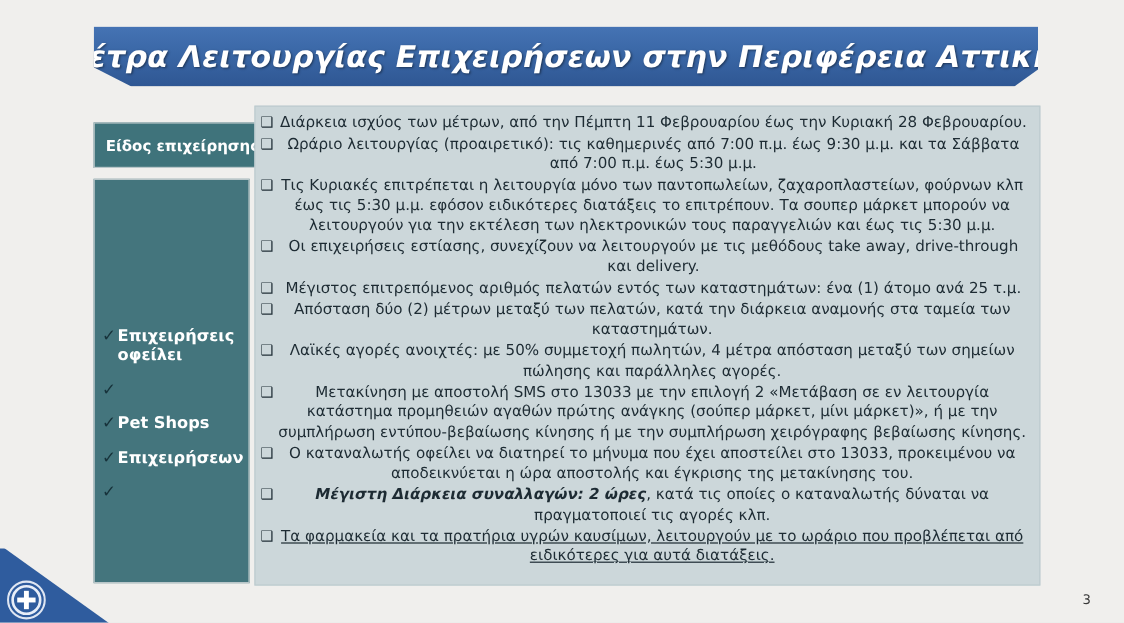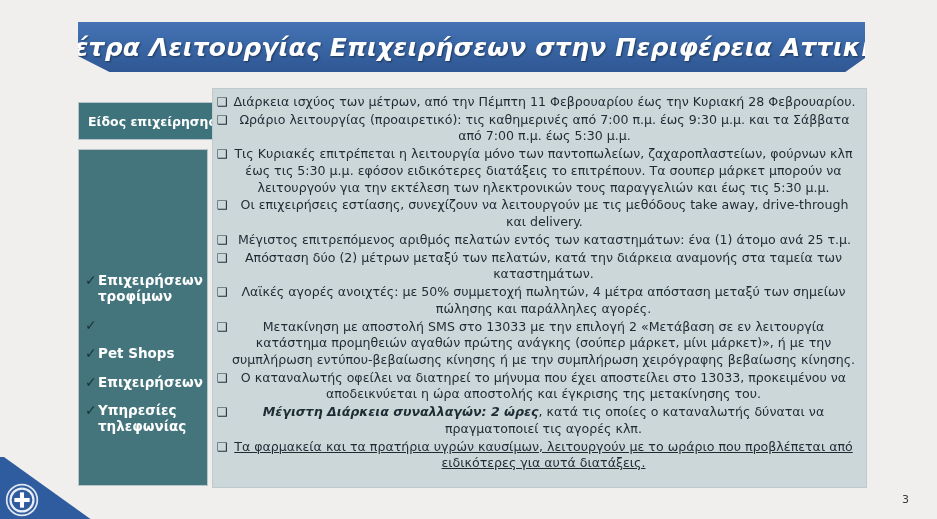--- a/index.html
+++ b/index.html
@@ -189,36 +189,35 @@
   </div>
 
   <div id="sidebar">
     <div id="sidebar-header">
       <span class="hdr-text">Είδος επιχείρησης</span>
     </div>
     <div id="sidebar-body">
       <div id="sidebar-list">
           <div class="side-item">
             <span class="check">✓</span>
-            <span class="side-label">Επιχειρήσεων τροφίμων</span>
+            <span class="side-label">Επιχειρήσεις οφείλει</span>
           </div>
           <div class="side-item">
             <span class="check">✓</span>
           </div>
           <div class="side-item">
             <span class="check">✓</span>
             <span class="side-label">Pet Shops</span>
           </div>
           <div class="side-item">
             <span class="check">✓</span>
             <span class="side-label">Επιχειρήσεων</span>
           </div>
           <div class="side-item">
             <span class="check">✓</span>
-            <span class="side-label">Υπηρεσίες τηλεφωνίας</span>
           </div>
         </div>
     </div>
   </div>
 
   <div id="content-panel">
     <ul id="bullet-list">
         <li>
           <span class="bullet-mark">❑</span>
           <span class="bullet-text">Διάρκεια ισχύος των μέτρων, από την Πέμπτη 11 Φεβρουαρίου έως την Κυριακή 28 Φεβρουαρίου.</span>

